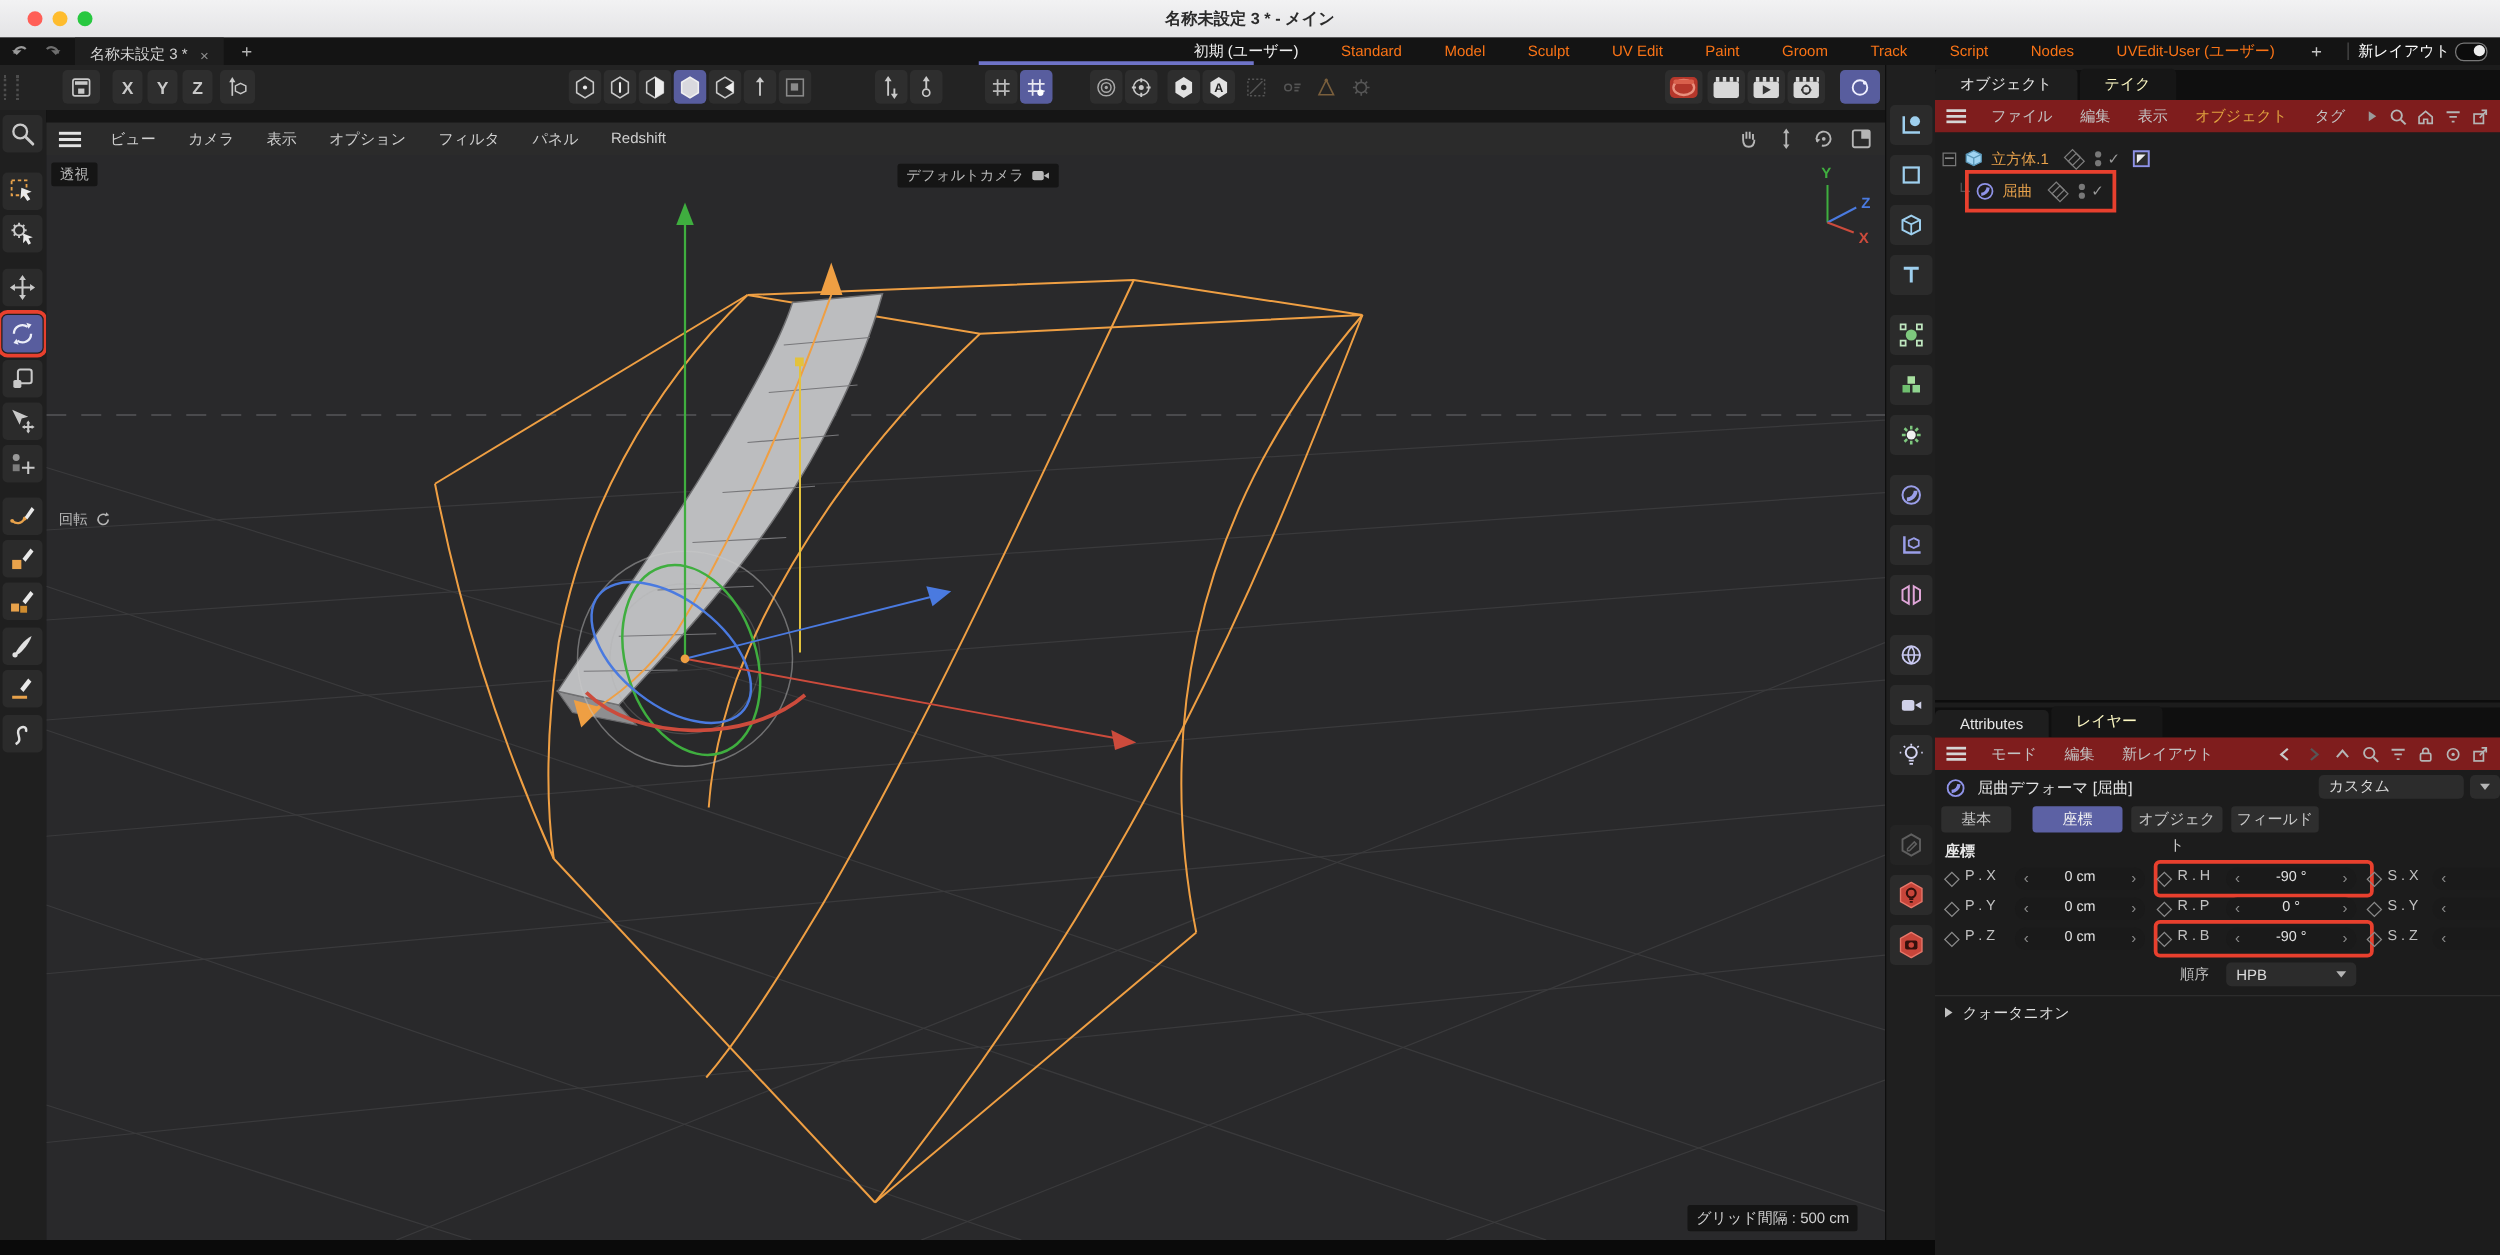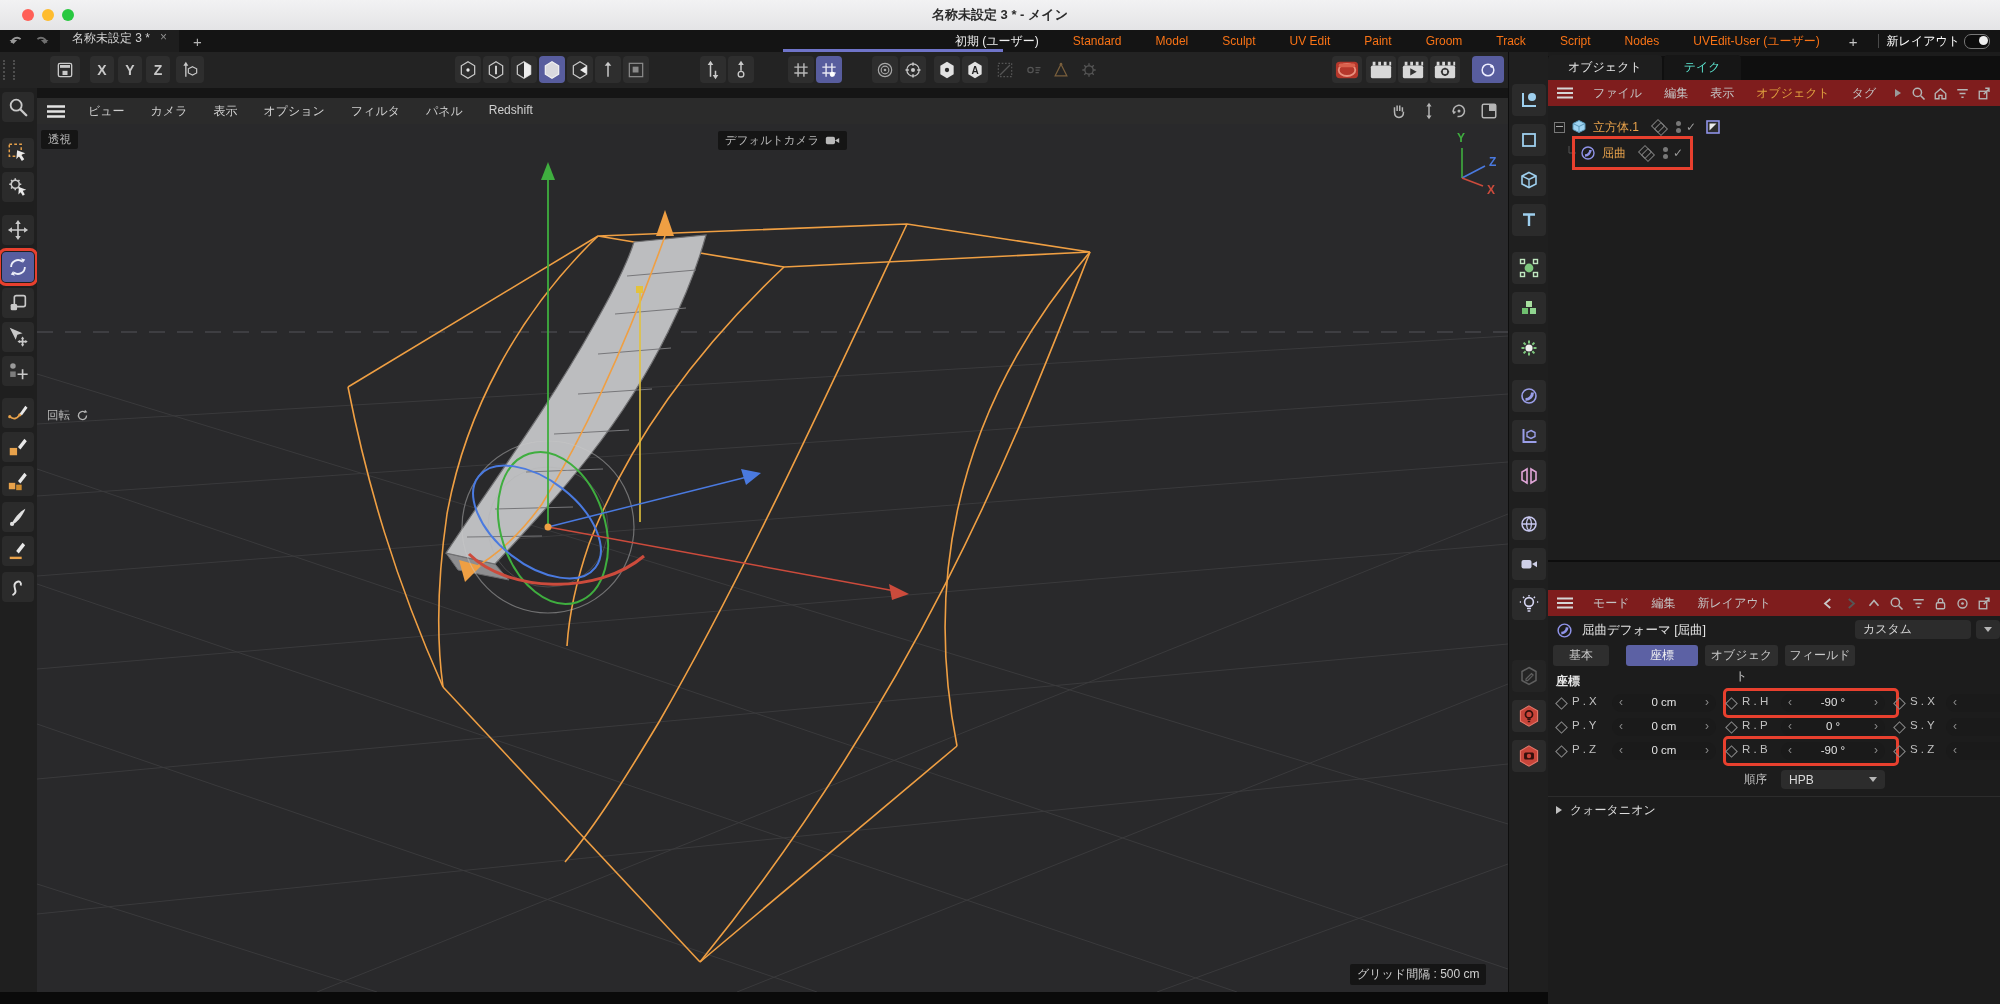--- a/index.html
+++ b/index.html
@@ -7,21 +7,21 @@
 font-family:"Liberation Sans","DejaVu Sans",sans-serif;color:#c6c6c6;font-size:12px}
 .abs{position:absolute}
 .flex{display:flex;align-items:center}
 svg{display:block}
 
 .titlebar{left:0;top:0;width:2000px;height:30px;background:linear-gradient(#f2f2f3,#e4e4e6);border-bottom:1px solid #b6b6b8}
 .tl{width:12px;height:12px;border-radius:50%;position:absolute;top:9px}
 .wintitle{width:100%;text-align:center;line-height:30px;color:#2b2b2b;font-weight:700;font-size:13px}
 
 .tabrow{left:0;top:30px;width:2000px;height:22px;background:#141414;display:flex;align-items:center}
-.doctab{background:#1e1e1e;height:22px;display:flex;align-items:flex-start;gap:10px;padding:0 12px;color:#d2d2d2}
+.doctab{background:#1e1e1e;height:22px;display:flex;align-items:flex-end;gap:10px;padding:0 12px;color:#d2d2d2}
 .layouts{margin-left:auto;display:flex;align-items:center;height:22px}
 .layouts .lay{padding:0 17px;color:#f97316;height:22px;line-height:22px;position:relative;cursor:default;white-space:nowrap}
 .layouts .lay.active{color:#f0f0f0}
 .underline{height:3px;background:#6f74c9}
 .vdiv{width:1px;height:14px;background:#4a4a4a;margin:0 8px}
 .togglepill{width:24px;height:13px;border-radius:7px;background:#0c0c0c;border:1px solid #777;position:relative;margin:0 10px 0 4px}
 .togglepill i{position:absolute;right:1px;top:1px;width:9px;height:9px;border-radius:50%;background:#ededed}
 
 .toolbar{left:0;top:52px;width:1508px;height:36px;background:#232323;border-bottom:1px solid #0c0c0c}
 .tbtn{position:absolute;top:4px;width:26px;height:27px;background:#2e2e2e;border-radius:4px;display:flex;align-items:center;justify-content:center}
@@ -40,21 +40,21 @@
 .vpbar .mi{padding:0 13px;white-space:nowrap}
 .vpcanvas{position:absolute;left:0;top:36px;width:1471px;height:868px;background:#29292b;overflow:hidden}
 .chip{position:absolute;background:rgba(18,18,18,.85);color:#b9b9b9;padding:2px 7px;border-radius:2px;font-size:11.5px;display:flex;gap:6px;align-items:center}
 .blackbar{left:0;top:992px;width:1548px;height:12px;background:#0a0a0a}
 
 .rstrip{left:1508px;top:52px;width:40px;height:940px;background:#1f1f1f;border-left:1px solid #0e0e0e;border-right:1px solid #0e0e0e}
 .rbtn{position:absolute;left:3px;width:34px;height:32px;background:#2b2b2b;border-radius:4px;display:flex;align-items:center;justify-content:center}
 
 .rpanel{left:1548px;top:52px;width:452px;height:952px;background:#1c1c1c}
 .ptabs{position:absolute;left:0;width:452px;height:24px;background:#0f0f0f;display:flex;align-items:flex-end}
-.ptabs .ptab{padding:4px 20px;color:#5eead4;background:#161616;border-radius:4px 4px 0 0;margin-right:2px}
+.ptabs .ptab{padding:4px 20px;color:#fef9c3;background:#161616;border-radius:4px 4px 0 0;margin-right:2px}
 .ptabs .ptab.active{background:#1e1e1e;color:#e6e6e6}
 .pmenu{position:absolute;left:0;width:452px;height:26px;background:#7f1d1d;display:flex;align-items:center;color:#c3c3c3}
 .pmenu .mi{padding:0 11px;white-space:nowrap}
 .pmenu .mi.highlight{color:#e0a23f}
 .iconrow{margin-left:auto;display:flex;gap:7px;padding-right:8px}
 .treearea{position:absolute;left:0;width:452px;background:#1d1d1d}
 .trow{position:absolute;left:0;width:452px;height:26px;display:flex;align-items:center}
 .oname{color:#e8a24b;margin:0 8px 0 6px;font-size:12px}
 .kdiamond{width:7px;height:7px;border:1px solid #8a8a8a;transform:rotate(45deg);display:inline-block;background:transparent}
 .ddot{width:5px;height:5px;border-radius:50%;background:#787878;display:inline-block}
@@ -748,20 +748,25 @@
             <span class="ddot"></span>
             <span class="ddot"></span>
           </span>
         <span class="check">✓</span>
       </span>
     </div>
   </div>
 
   <div style="position:absolute;left:0;top:508px;width:452px;height:2px;background:#0d0d0d"></div>
 
+  <div class="ptabs" style="top:514px">
+
+  <span class="ptab active">Attributes</span>
+      <span class="ptab">レイヤー</span>
+    </div>
 
   <div class="pmenu" style="top:538px">
     <span style="padding:0 9px">
         <svg width="16" height="12" viewBox="0 0 16 12">
           <path d="M0 1.5h16M0 6h16M0 10.5h16" stroke="#d5d5d5" stroke-width="2.2"></path>
         </svg>
       </span>
     <span style="display:flex">
 
     <span class="mi">モード</span>

